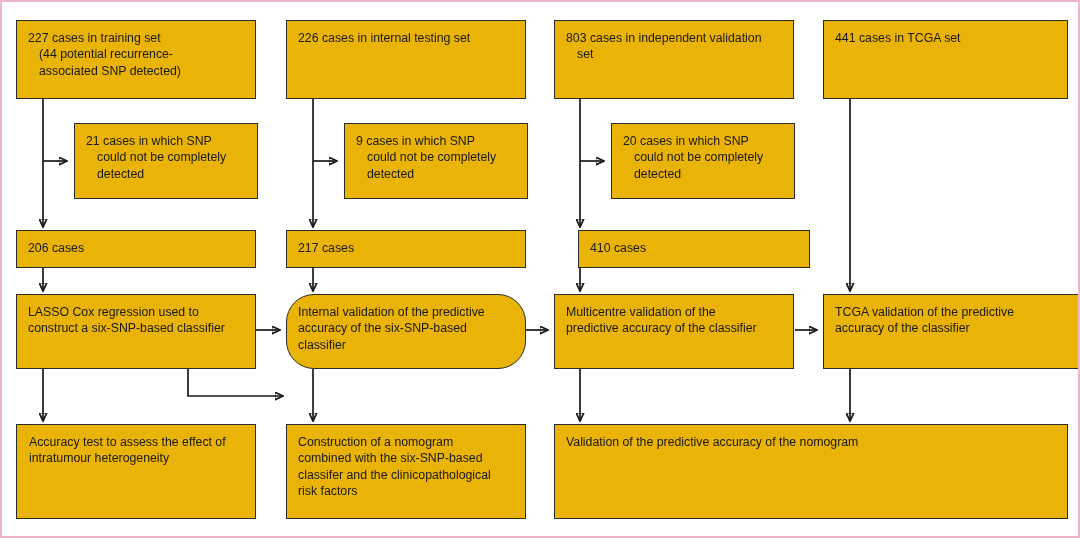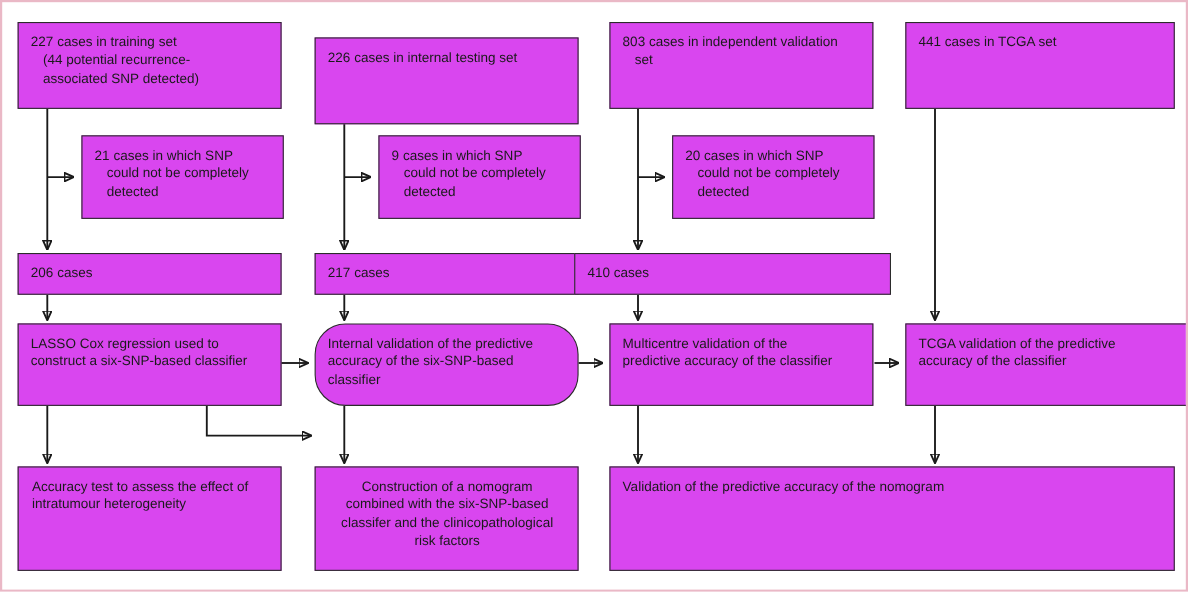--- a/index.html
+++ b/index.html
@@ -23,21 +23,21 @@
     position: absolute;
     left: 0;
     top: 0;
     width: 1080px;
     height: 538px;
   }
   .node {
     position: absolute;
     box-sizing: border-box;
     border: 1.6px solid #2b2b2b;
-    background: #d946ef;
+    background: #eab308;
     color: #1a1a1a;
     font-size: 12.3px;
     line-height: 16.4px;
     padding: 9px 10px 8px 11px;
     white-space: pre-line;
     z-index: 3;
   }
   .node.indent {
     text-indent: -11px;
     padding-left: 22px;
@@ -103,51 +103,51 @@
       </g>
 
       <g>
         <polyline points="186,367 186,394 281,394" marker-end="url(#ah)"></polyline>
       </g>
     </svg>
 
     <div class="node indent" style="left:14px;  top:18px;  width:240px; height:79px;">227 cases in training set
 (44 potential recurrence-
 associated SNP detected)</div>
-    <div class="node" style="left:284px; top:18px;  width:240px; height:79px;margin-top:14px;">226 cases in internal testing set</div>
+    <div class="node" style="left:284px; top:18px;  width:240px; height:79px;">226 cases in internal testing set</div>
     <div class="node indent" style="left:552px; top:18px;  width:240px; height:79px;">803 cases in independent validation
 set</div>
     <div class="node" style="left:821px; top:18px;  width:245px; height:79px;">441 cases in TCGA set</div>
 
     <div class="node indent" style="left:72px;  top:121px; width:184px; height:76px;">21 cases in which SNP
 could not be completely
 detected</div>
     <div class="node indent" style="left:342px; top:121px; width:184px; height:76px;">9 cases in which SNP
 could not be completely
 detected</div>
     <div class="node indent" style="left:609px; top:121px; width:184px; height:76px;">20 cases in which SNP
 could not be completely
 detected</div>
 
     <div class="node" style="left:14px;  top:228px; width:240px; height:38px;">206 cases</div>
     <div class="node" style="left:284px; top:228px; width:240px; height:38px;">217 cases</div>
-    <div class="node" style="left:520px; top:228px; width:288px; height:38px;">410 cases</div>
+    <div class="node" style="left:576px; top:228px; width:232px; height:38px;">410 cases</div>
 
     <div class="node" style="left:14px;  top:292px; width:240px; height:75px;">LASSO Cox regression used to
 construct a six-SNP-based classifier</div>
     <div class="node" style="left:284px; top:292px; width:240px; height:75px;border-radius:28px;">Internal validation of the predictive
 accuracy of the six-SNP-based
 classifier</div>
     <div class="node" style="left:552px; top:292px; width:240px; height:75px;">Multicentre validation of the
 predictive accuracy of the classifier</div>
     <div class="node" style="left:821px; top:292px; width:282px; height:75px;">TCGA validation of the predictive
 accuracy of the classifier</div>
 
     <div class="node" style="left:14px;  top:422px; width:240px; height:95px;padding-left:12px;">Accuracy test to assess the effect of
 intratumour heterogeneity</div>
-    <div class="node" style="left:284px; top:422px; width:240px; height:95px;text-align:center;">Construction of a nomogram
+    <div class="node" style="left:284px; top:422px; width:240px; height:95px;">Construction of a nomogram
 combined with the six-SNP-based
 classifer and the clinicopathological
 risk factors</div>
     <div class="node" style="left:552px; top:422px; width:514px; height:95px;">Validation of the predictive accuracy of the nomogram</div>
 
   </div>
 </div>
 
 </body></html>

